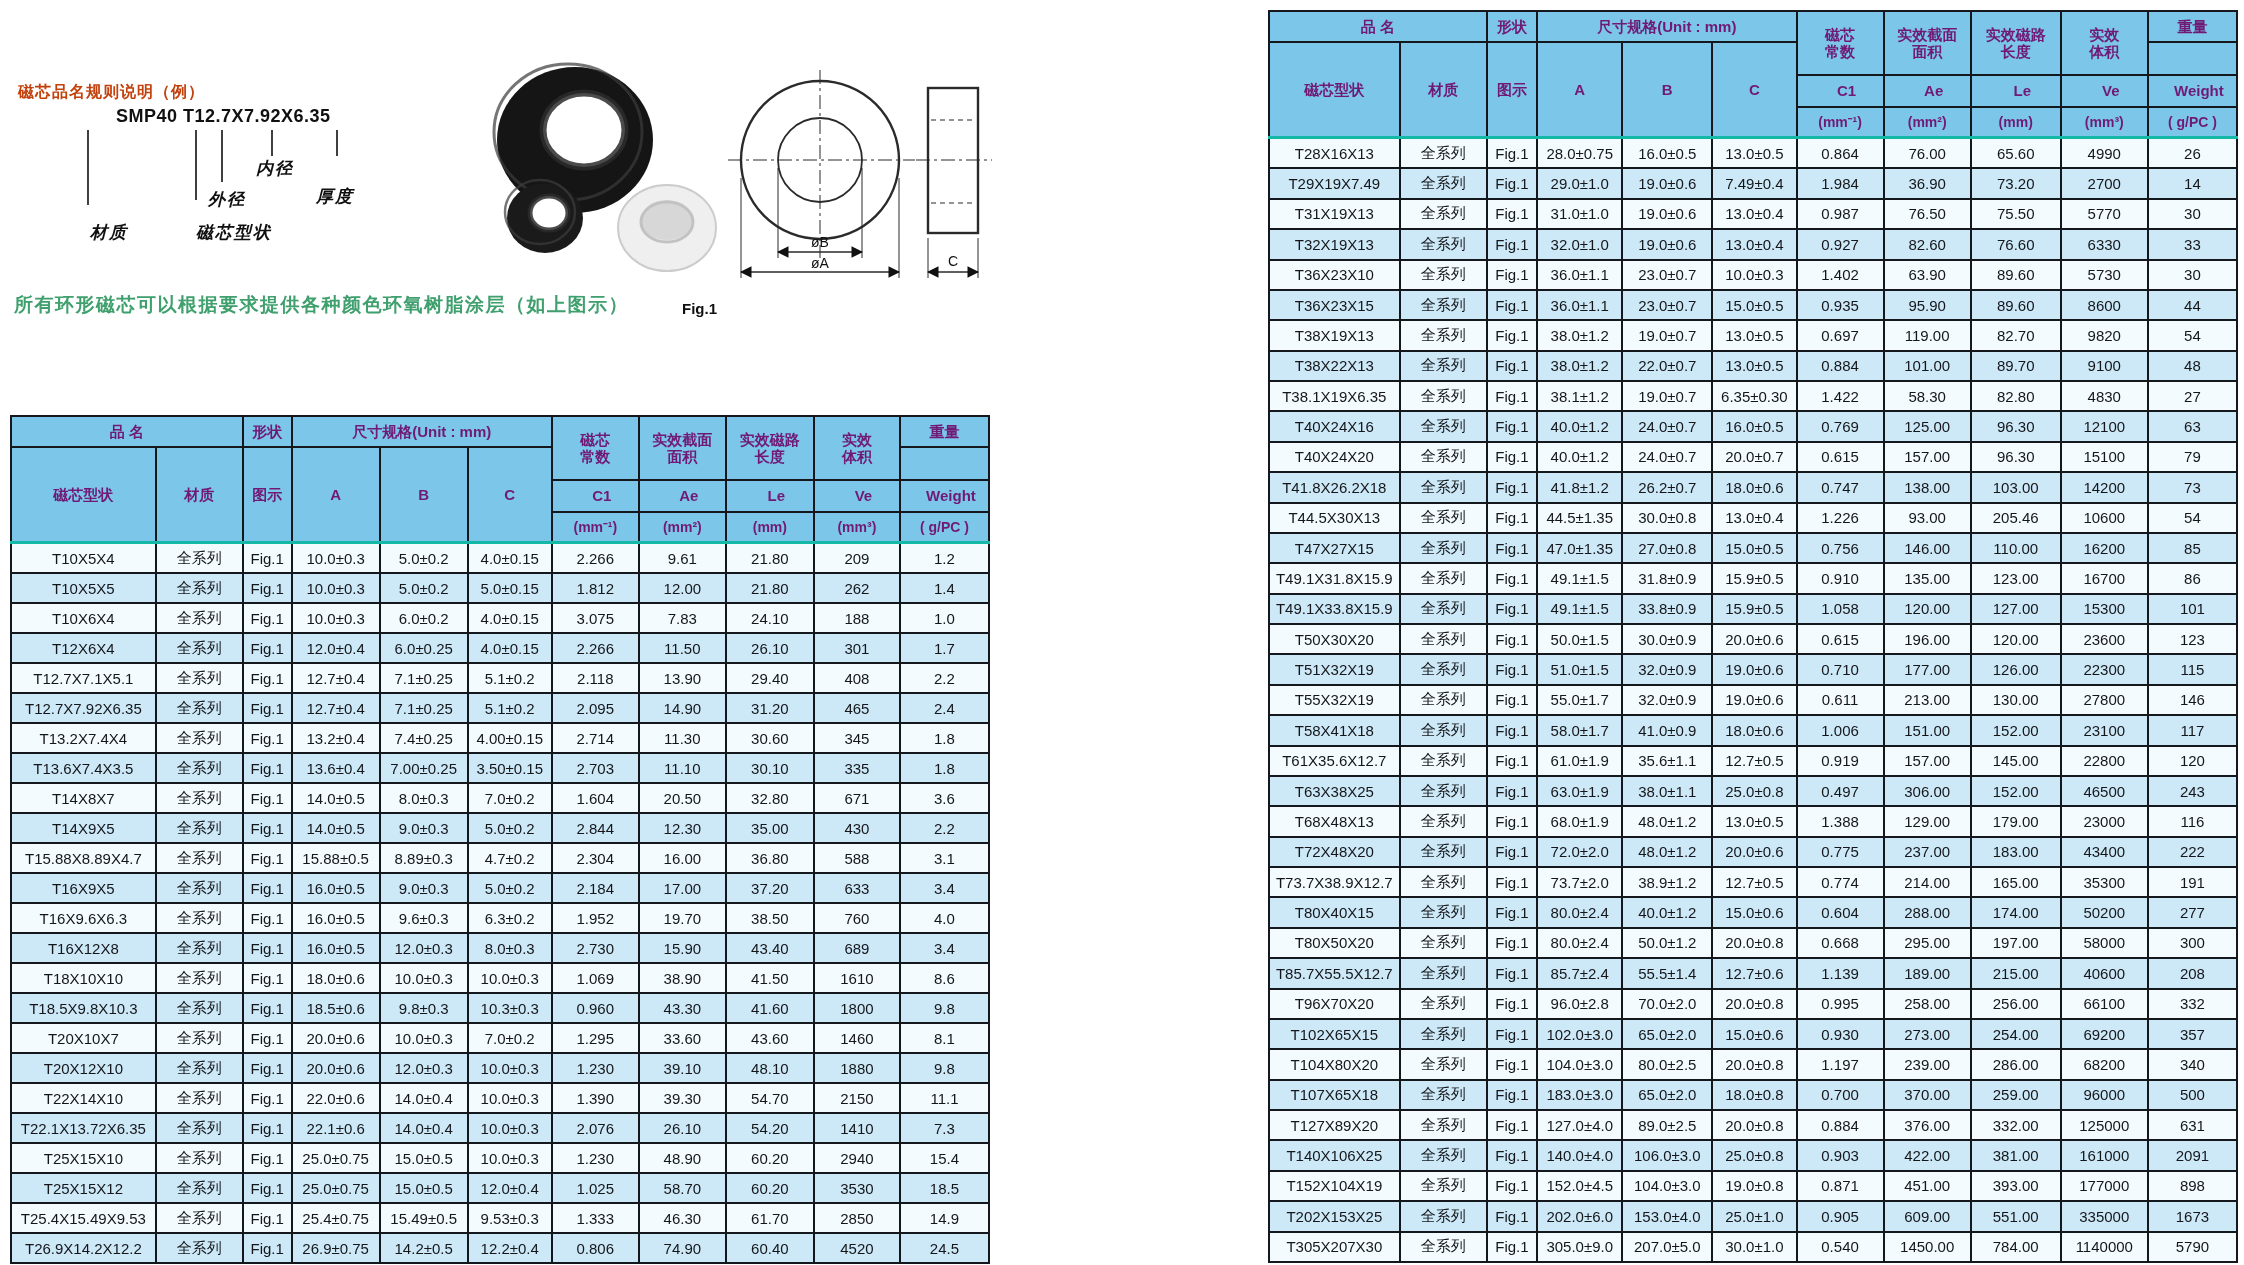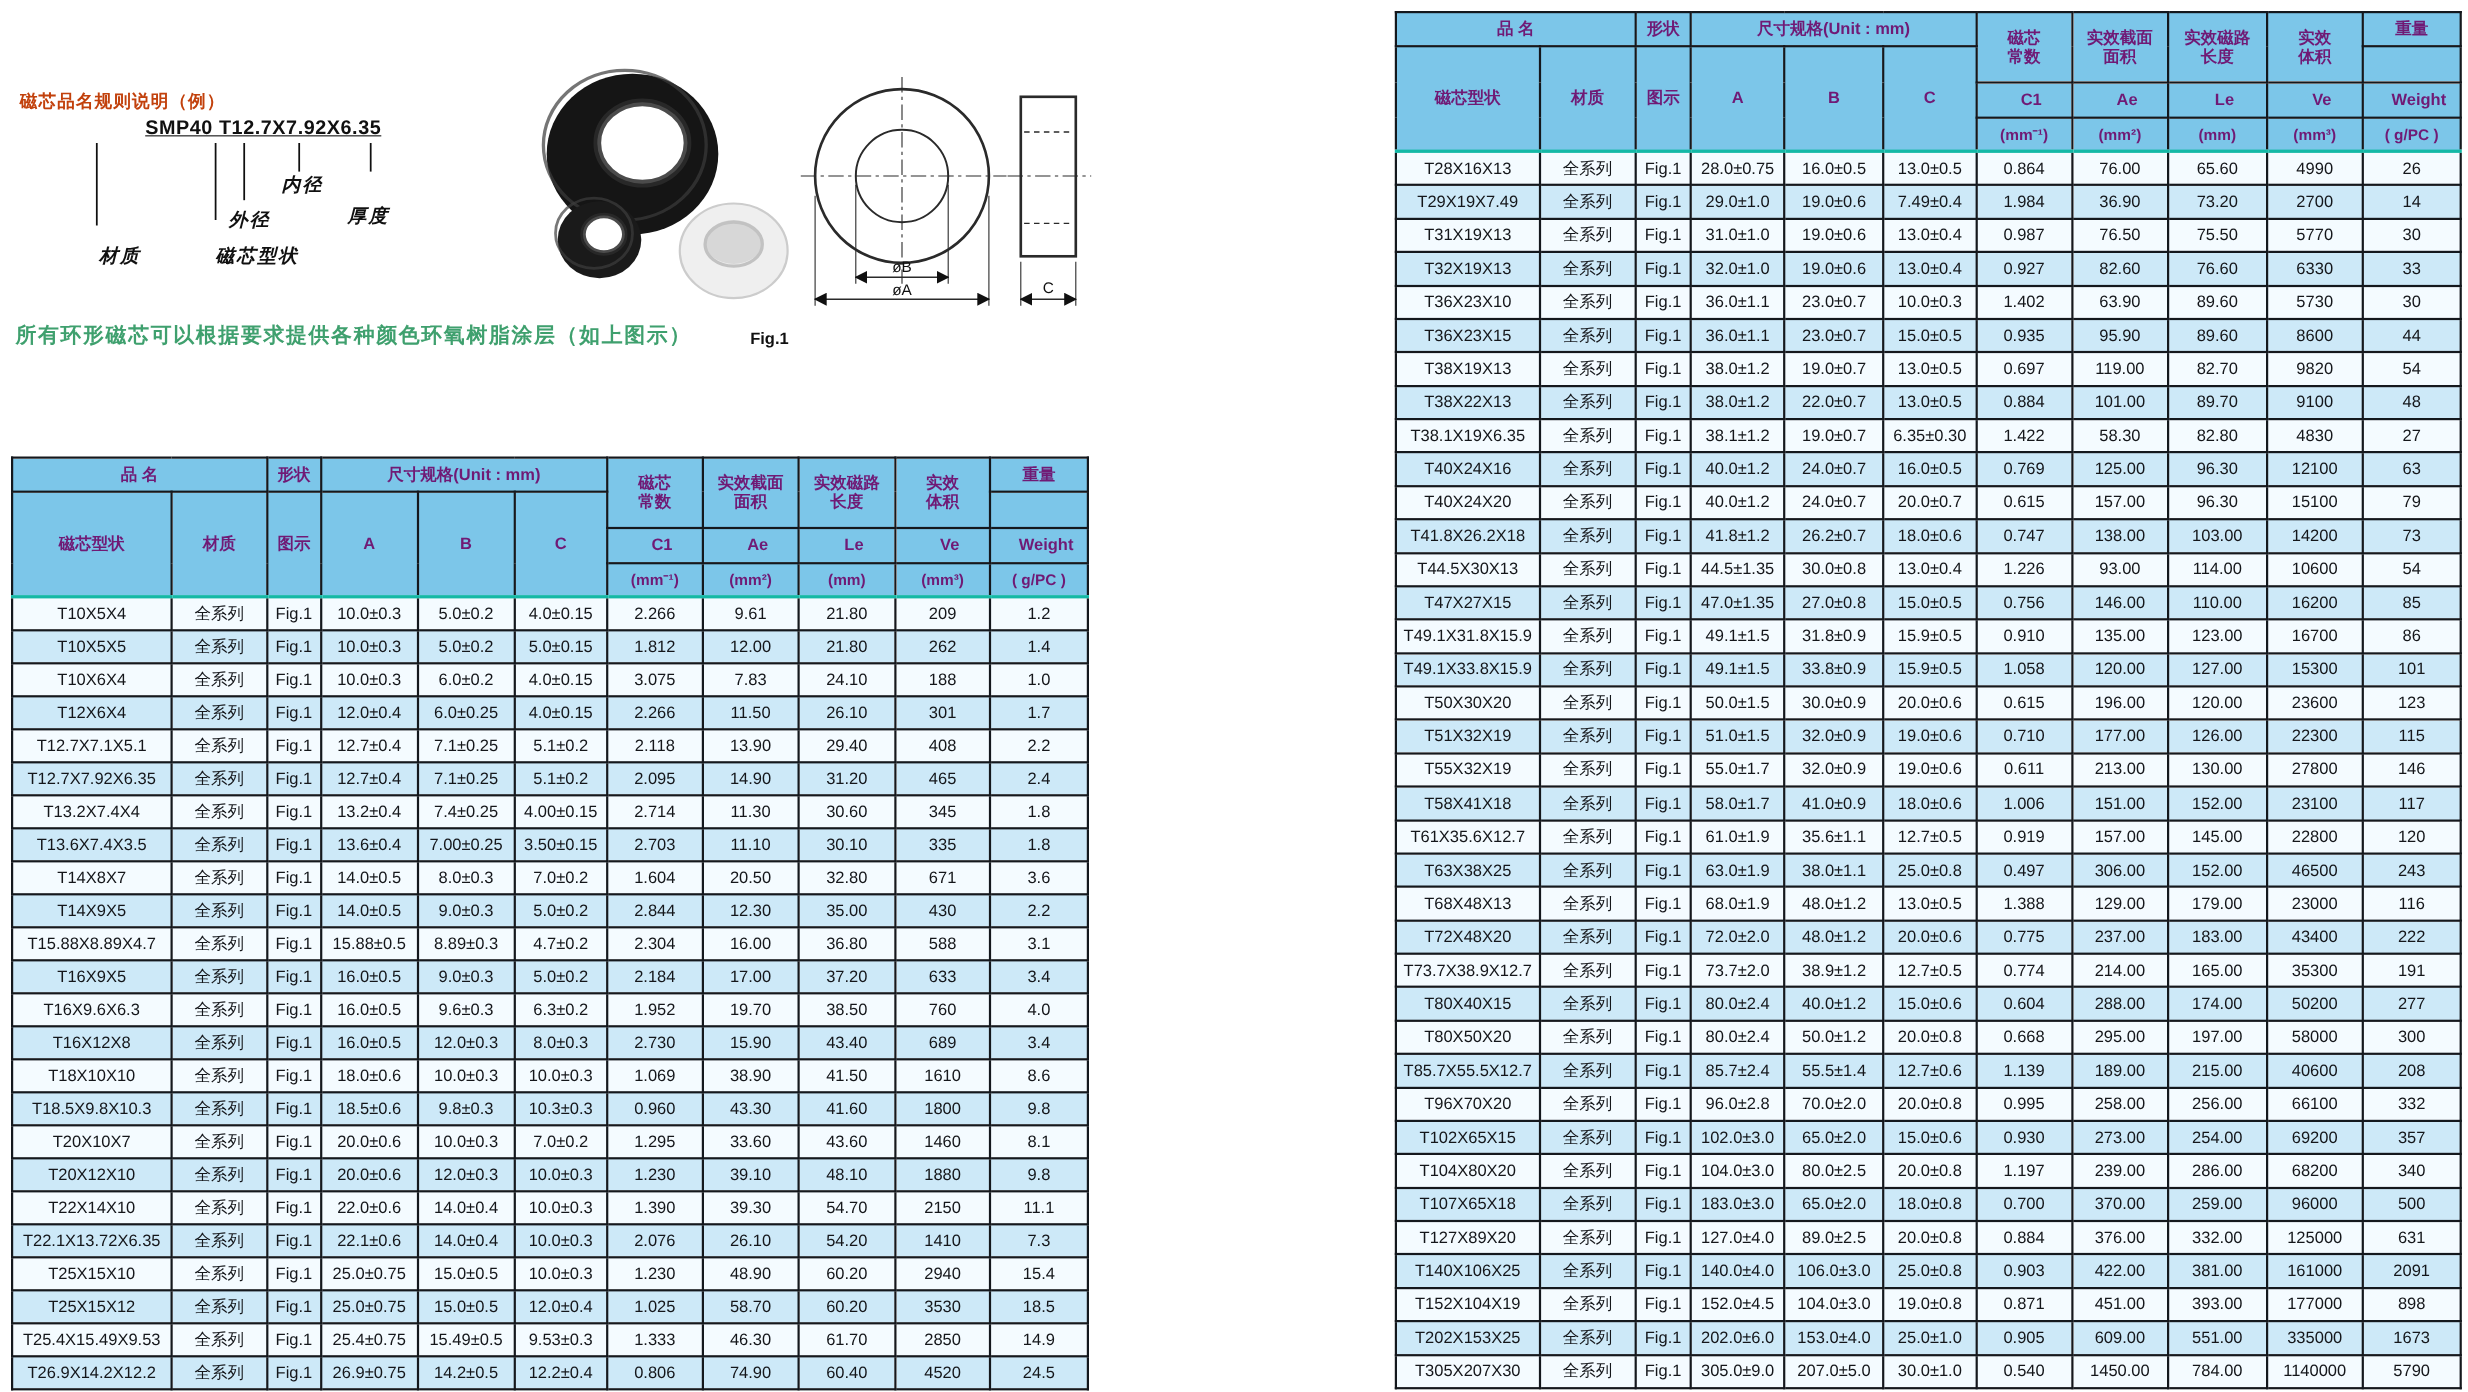--- a/index.html
+++ b/index.html
@@ -1,21 +1,21 @@
 <!DOCTYPE html>
 <html><head>
 <meta charset="utf-8">
 <style>
   html,body{margin:0;padding:0;background:#fff;}
   .page{position:relative;width:2244px;height:1265px;background:#ffffff;overflow:hidden;
         font-family:"Liberation Sans",sans-serif;color:#1a1a1a;}
 
   
   .naming-title{position:absolute;left:18px;top:82px;font-size:16px;font-weight:600;color:#c2410c;letter-spacing:1px;text-align:right;}
-  .naming-example{position:absolute;left:132px;top:106px;font-size:18px;font-weight:700;color:#101010;letter-spacing:.5px;text-decoration:underline;}
+  .naming-example{position:absolute;left:116px;top:106px;font-size:18px;font-weight:700;color:#101010;letter-spacing:.5px;}
   .lab{position:absolute;font-family:"DejaVu Serif",serif;font-style:italic;font-weight:700;
        font-size:17px;color:#101010;letter-spacing:2px;}
   .art{position:absolute;left:0;top:0;}
 
   .note{position:absolute;left:14px;top:292px;font-size:19px;color:#3fa06e;font-weight:600;letter-spacing:1.5px;}
   .fig-caption{position:absolute;left:682px;top:300px;font-size:15px;font-weight:700;color:#101010;}
 
   
   .spec-table{position:absolute;border-collapse:collapse;table-layout:fixed;}
   .spec-table.left{left:10px;top:415px;width:980px;height:848px;}
@@ -685,21 +685,21 @@
         </tr>
         <tr>
           <td>T44.5X30X13</td>
           <td>全系列</td>
           <td>Fig.1</td>
           <td>44.5±1.35</td>
           <td>30.0±0.8</td>
           <td>13.0±0.4</td>
           <td>1.226</td>
           <td>93.00</td>
-          <td>114.00</td>
+          <td>205.46</td>
           <td>10600</td>
           <td>54</td>
         </tr>
         <tr>
           <td>T47X27X15</td>
           <td>全系列</td>
           <td>Fig.1</td>
           <td>47.0±1.35</td>
           <td>27.0±0.8</td>
           <td>15.0±0.5</td>

